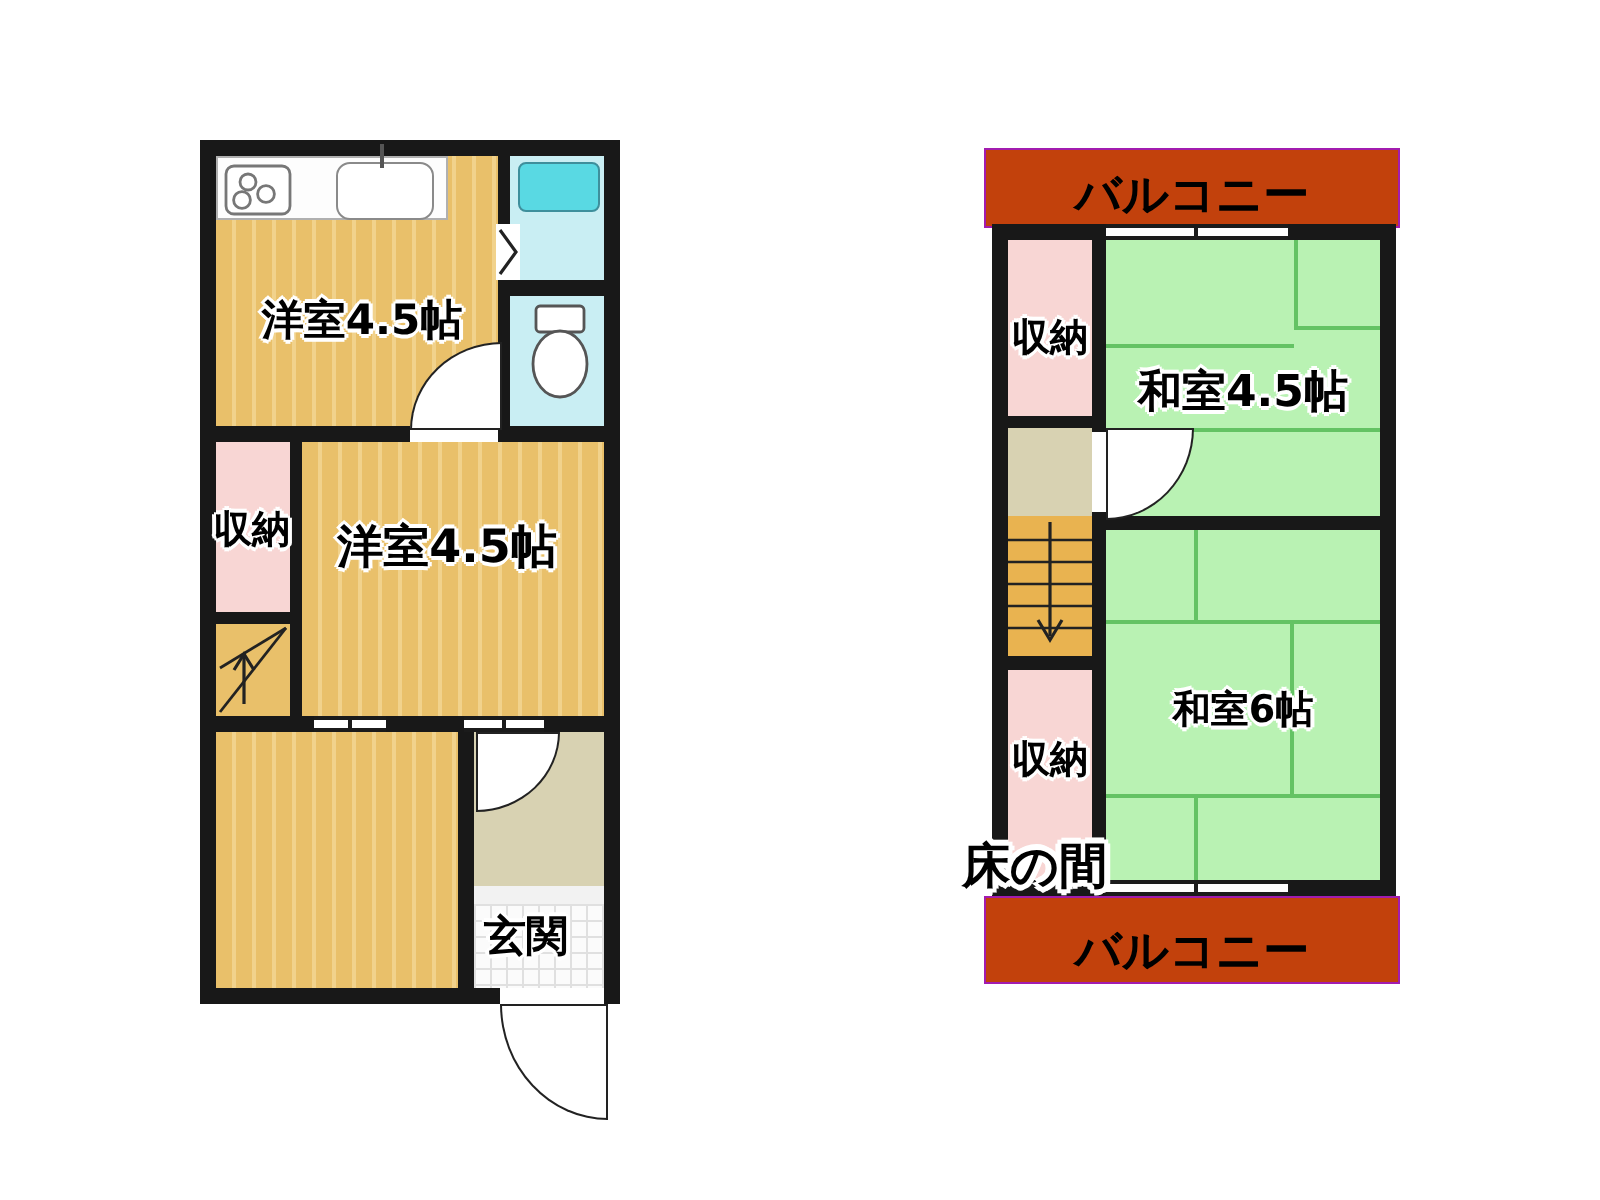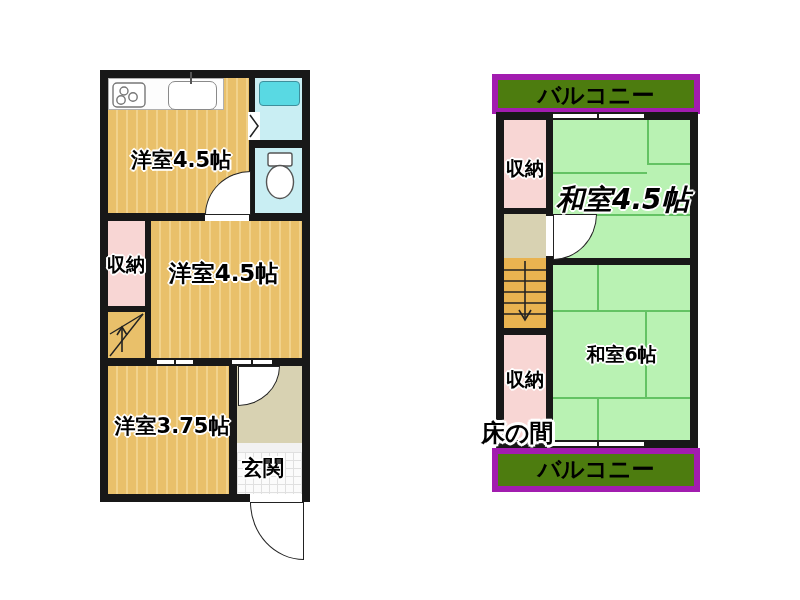--- a/index.html
+++ b/index.html
@@ -9,22 +9,22 @@
   .wallbg{position:absolute;background:#181818;}
   .room{position:absolute;}
   .wood{background:repeating-linear-gradient(90deg,#e9c06a 0px,#e9c06a 8px,#f1d28c 8px,#f1d28c 10px);}
   .woodplain{background:#e9c06a;}
   .pink{background:#f8d6d4;}
   .cyan{background:#c9eef3;}
   .beige{background:#d8d2b2;}
   .green{background:#b9f2b3;}
   .stairorange{background:#e9b350;}
   .tatami-line{position:absolute;background:#64c364;}
-  .balcony{position:absolute;background:#4d7c0f;border:6px solid #a21caf;
-           display:flex;align-items:flex-start;justify-content:center;}
+  .balcony{position:absolute;background:#c2410c;border:1px solid #a21caf;
+           display:flex;align-items:flex-end;justify-content:center;}
   .genkan{background:#fbfbfb;
           background-image:linear-gradient(#e0e0e0 1px,transparent 1px),
                            linear-gradient(90deg,#e0e0e0 1px,transparent 1px);
           background-size:8px 8px;}
   .counter{position:absolute;background:#fdfdfd;border:1px solid #b0b0b0;}
   .tub{position:absolute;background:#59d9e3;border:1.5px solid #3e8f9c;border-radius:4px;}
   .disc{position:absolute;background:#ffffff;border:1.6px solid #222;}
   .disc-tl{border-radius:100% 0 0 0;}
   .disc-br{border-radius:0 0 100% 0;}
   .disc-bl{border-radius:0 0 0 100%;}
@@ -102,21 +102,20 @@
   <div class="room beige" style="left:237px;top:366px;width:65px;height:77px;"></div>
   <div class="disc disc-br" style="left:238px;top:366px;width:40px;height:38px;"></div>
   <div class="abs" style="left:237px;top:443px;width:65px;height:9px;background:#f2f2f2;"></div>
   <div class="room genkan" style="left:237px;top:452px;width:65px;height:42px;"></div>
   <div class="plaingap" style="left:250px;top:494px;width:52px;height:8px;"></div>
   <div class="disc disc-bl" style="left:250px;top:502px;width:52px;height:56px;"></div>
 
   <div class="rlabel" style="left:111px;top:146px;width:140px;font-size:21px;">洋室4.5帖</div>
   <div class="rlabel" style="left:102px;top:252px;width:48px;font-size:19px;">収納</div>
   <div class="rlabel" style="left:145px;top:258px;width:157px;font-size:23px;">洋室4.5帖</div>
-  <div class="rlabel" style="left:102px;top:412px;width:140px;font-size:21px;">洋室3.75帖</div>
   <div class="rlabel" style="left:238px;top:454px;width:50px;font-size:21px;">玄関</div>
 
   <div class="balcony" style="left:492px;top:74px;width:208px;height:40px;box-sizing:border-box;">
     <span class="rlabel" style="font-size:23px;">バルコニー</span>
   </div>
 
   <div class="wallbg" style="left:496px;top:112px;width:202px;height:336px;"></div>
 
   <div class="wgap" style="left:553px;top:112px;width:91px;height:8px;">
       <div class="tick" style="left:44px;"></div>
@@ -158,18 +157,18 @@
 
   <div class="wgap" style="left:553px;top:440px;width:91px;height:8px;">
       <div class="tick" style="left:44px;"></div>
     </div>
 
   <div class="balcony" style="left:492px;top:448px;width:208px;height:44px;box-sizing:border-box;">
     <span class="rlabel" style="font-size:23px;">バルコニー</span>
   </div>
 
   <div class="rlabel" style="left:500px;top:156px;width:50px;font-size:19px;">収納</div>
-  <div class="rlabel" style="left:556px;top:181px;width:131px;font-size:28px;font-style:italic;">和室4.5帖</div>
+  <div class="rlabel" style="left:556px;top:181px;width:131px;font-size:22px;">和室4.5帖</div>
   <div class="rlabel" style="left:556px;top:342px;width:131px;font-size:19px;">和室6帖</div>
   <div class="rlabel" style="left:500px;top:367px;width:50px;font-size:19px;">収納</div>
   <div class="rlabel halo-strong" style="left:481px;top:417px;font-size:24px;">床の間</div>
 
 </div>
 
 </body></html>

